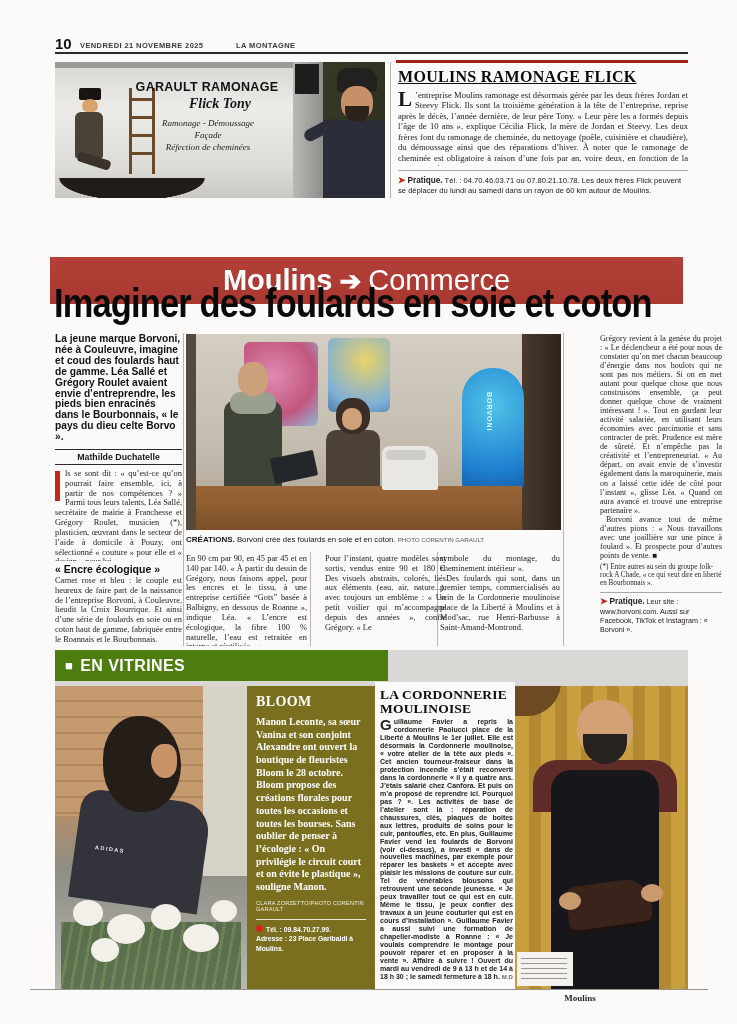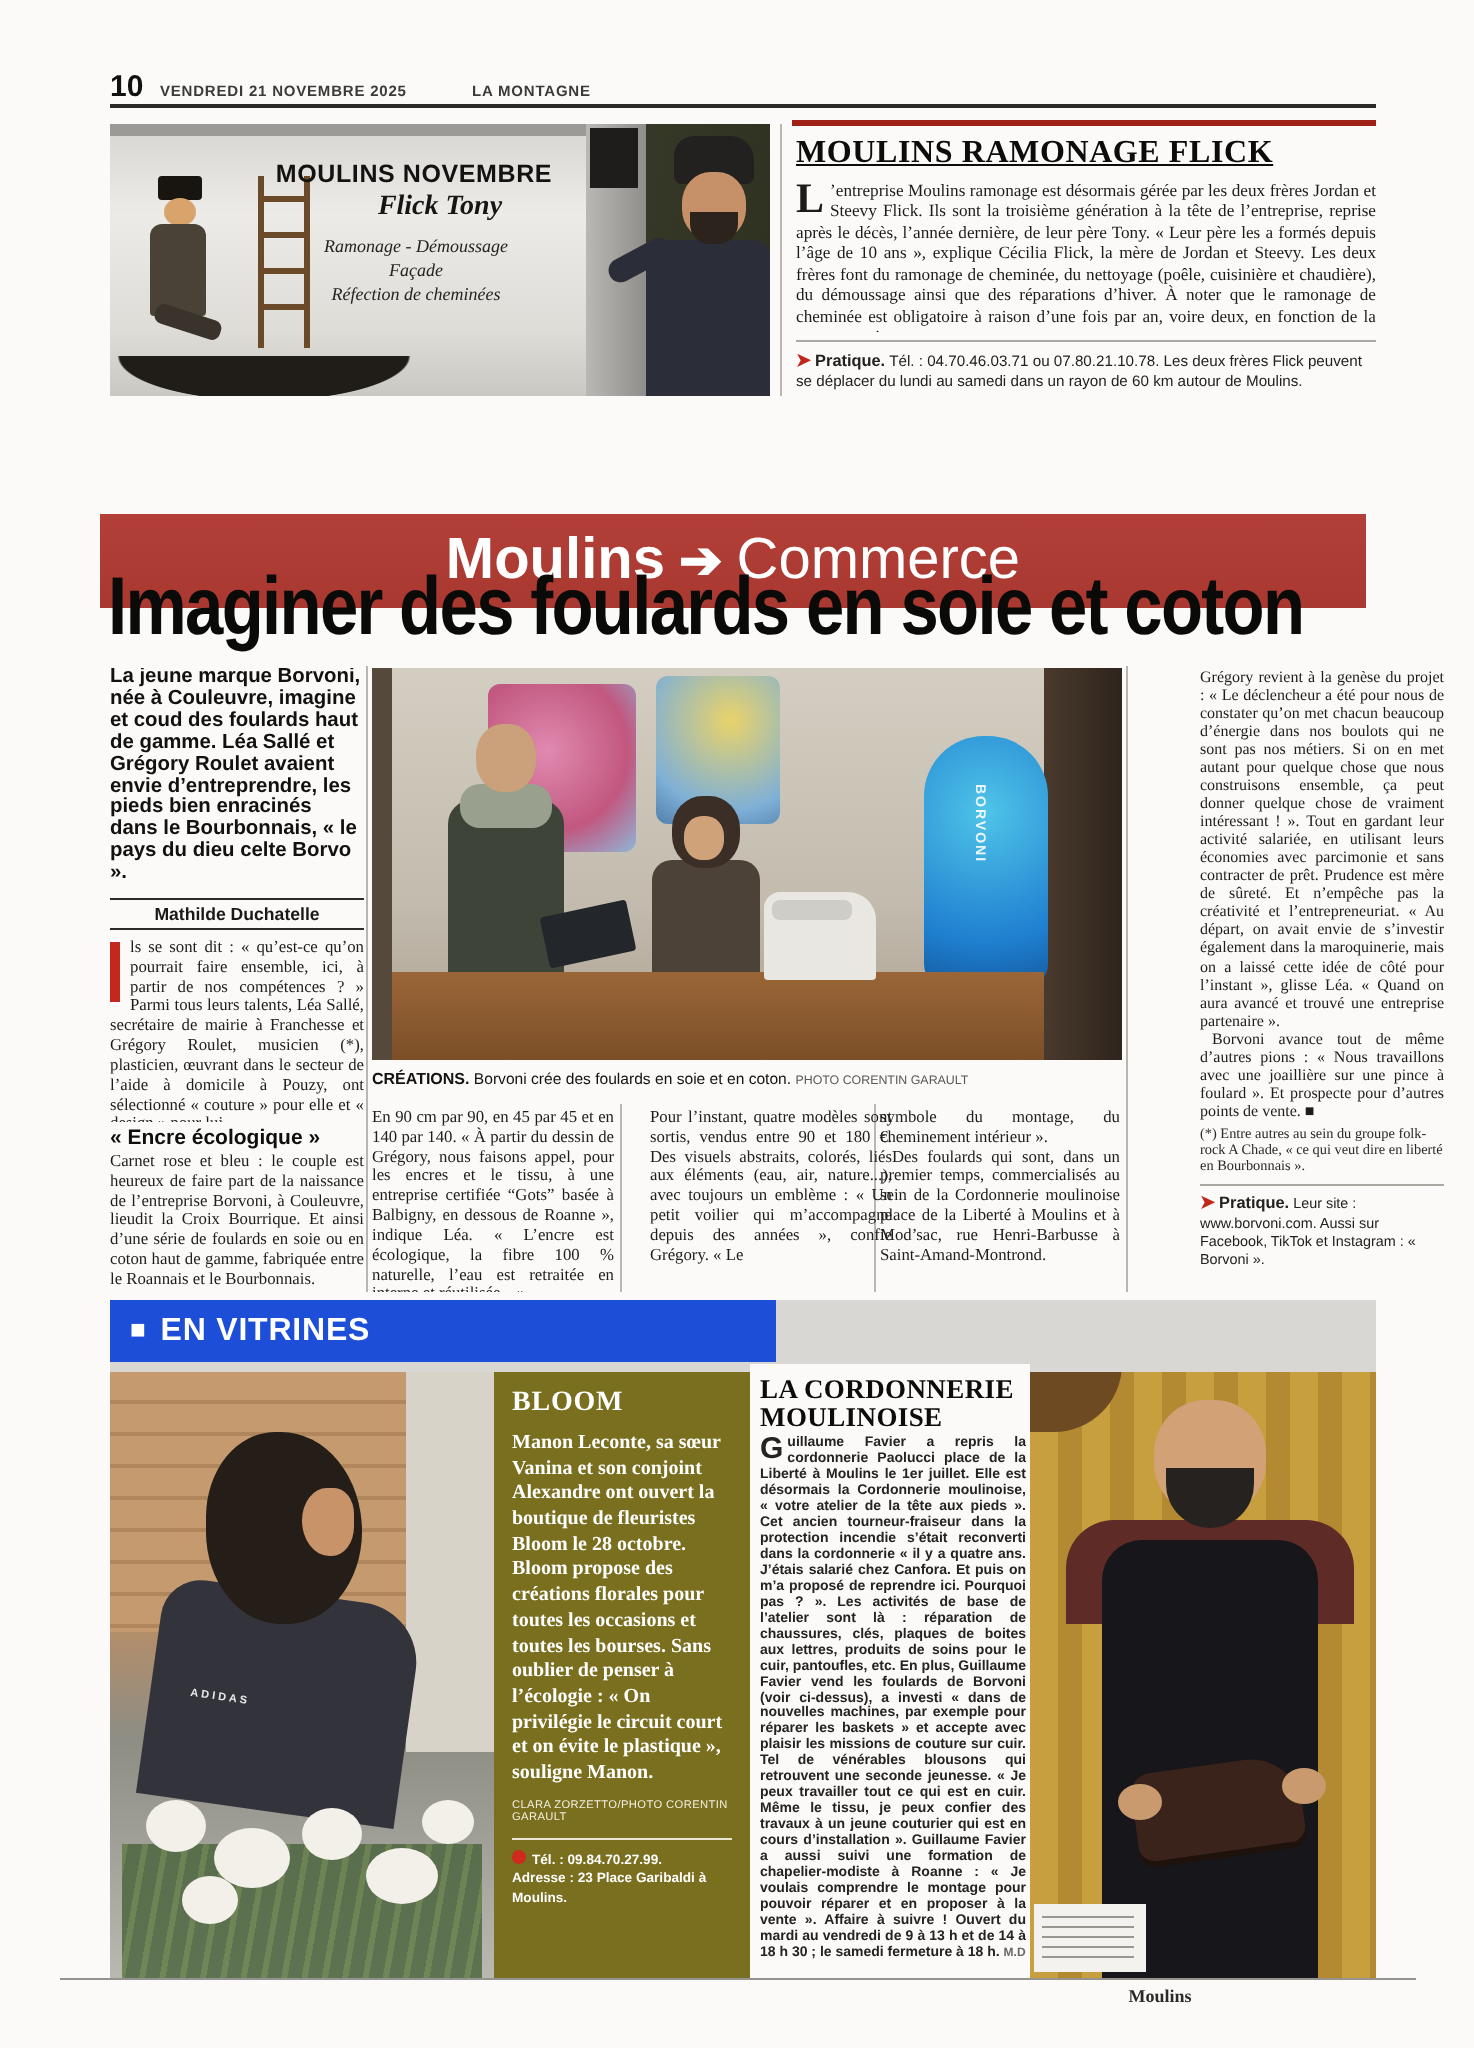--- a/index.html
+++ b/index.html
@@ -86,21 +86,21 @@
   .mp-laptop{position:absolute;left:86px;top:120px;width:44px;height:26px;background:#23262a;transform:rotate(-12deg);border-radius:2px;}
   .mp-woman-hair{position:absolute;left:150px;top:64px;width:34px;height:36px;background:#3a2e26;border-radius:45%;}
   .mp-woman-face{position:absolute;left:156px;top:74px;width:20px;height:22px;background:#cfa27a;border-radius:45%;}
   .mp-woman-body{position:absolute;left:140px;top:96px;width:54px;height:64px;background:#4c4238;border-radius:10px 10px 0 0;}
   .mp-table{position:absolute;left:10px;top:152px;width:326px;height:44px;background:linear-gradient(180deg,#9a6637,#7c4f28);}
   .mp-sewing{position:absolute;left:196px;top:112px;width:56px;height:44px;background:#e9e7e2;border-radius:8px 14px 2px 2px;}
   .mp-sewing-arm{position:absolute;left:200px;top:116px;width:40px;height:10px;background:#cfcdc7;border-radius:4px;}
 
   
   .gray-section{left:55px;top:650px;width:633px;height:340px;background:#d8d7d3;}
-  .vit-banner{left:55px;top:650px;width:333px;height:31px;background:#1d4ed8;color:#fff;}
+  .vit-banner{left:55px;top:650px;width:333px;height:31px;background:#4d7c0f;color:#fff;}
   .vit-banner-inner{line-height:31px;padding-left:10px;font-weight:bold;font-size:16px;letter-spacing:.4px;}
   .vit-square{font-size:13px;margin-right:7px;position:relative;top:-1px;}
 
   
   .florist{left:55px;top:686px;width:192px;height:304px;background:linear-gradient(180deg,#c59c72 0%,#b98e66 40%,#8e8d84 60%,#b9b9b2 100%);overflow:hidden;}
   .fl-bricks{position:absolute;left:0;top:0;width:192px;height:130px;background:repeating-linear-gradient(180deg,#c59a6e 0 14px,#b0865c 14px 16px);}
   .fl-frame{position:absolute;left:148px;top:0;width:44px;height:190px;background:#d8d3c8;}
   .fl-hair{position:absolute;left:48px;top:30px;width:78px;height:96px;background:#241d18;border-radius:46% 54% 50% 50%;}
   .fl-face{position:absolute;left:96px;top:58px;width:26px;height:34px;background:#c9936a;border-radius:50% 40% 45% 55%;}
   .fl-body{position:absolute;left:20px;top:110px;width:130px;height:110px;background:#33333b;border-radius:20px 30px 0 0;transform:rotate(8deg);}
@@ -160,21 +160,21 @@
     <div class="ladder-rail" style="left:74px;"></div>
     <div class="ladder-rail" style="left:97px;"></div>
     <div class="ladder-rung" style="left:74px;top:36px;"></div>
     <div class="ladder-rung" style="left:74px;top:54px;"></div>
     <div class="ladder-rung" style="left:74px;top:72px;"></div>
     <div class="ladder-rung" style="left:74px;top:90px;"></div>
     <div class="sweep-hat"></div>
     <div class="sweep-face"></div>
     <div class="sweep-body"></div>
     <div class="sweep-leg"></div>
-    <div class="van-line1">MOULINS NOVEMBRE</div>
+    <div class="van-line1">GARAULT RAMONAGE</div>
     <div class="van-line2">Flick Tony</div>
     <div class="van-small" style="left:68px;top:56px;">Ramonage - Démoussage</div>
     <div class="van-small" style="left:68px;top:68px;">Façade</div>
     <div class="van-small" style="left:68px;top:80px;">Réfection de cheminées</div>
     <div class="man-arm"></div>
     <div class="man-body"></div>
     <div class="man-cap"></div>
     <div class="man-face"></div>
     <div class="man-beard"></div>
   </div>

